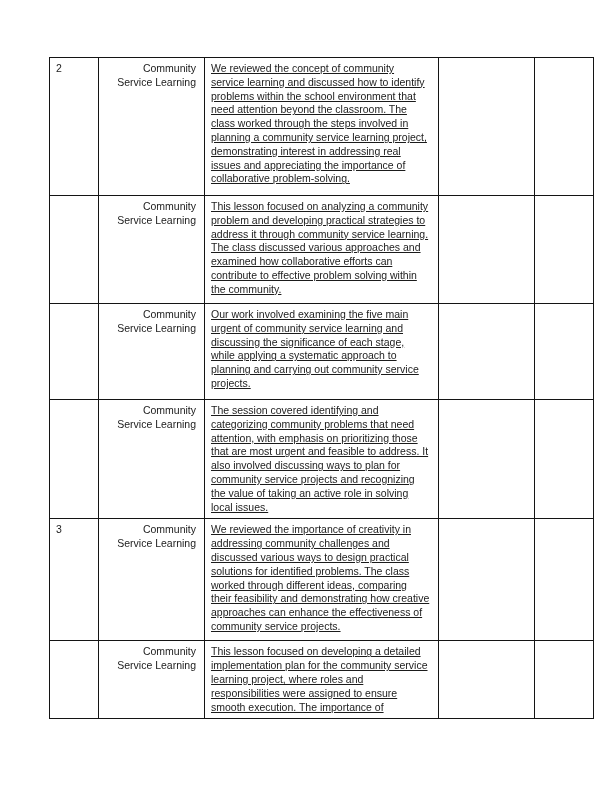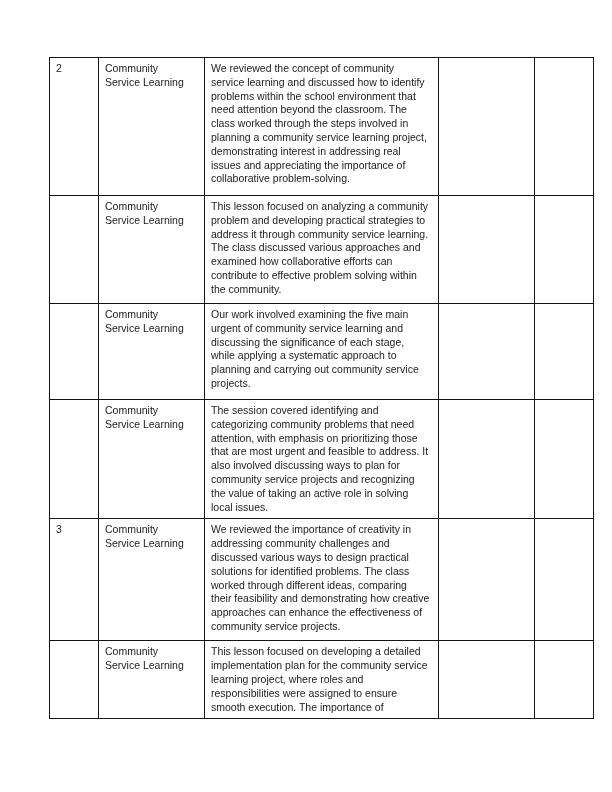--- a/index.html
+++ b/index.html
@@ -32,24 +32,26 @@
     padding: 4px 8px 4px 6px;
     overflow: hidden;
     word-wrap: break-word;
   }
   td.col-num {
     padding-top: 15px;
     padding-left: 6px;
   }
   td.col-topic {
     padding-top: 4px;
+    text-align: right;
   }
   td.col-desc {
     padding-left: 8px;
     padding-right: 9px;
+    text-decoration: underline;
   }
   
   tr.r1 { height: 138px; }
   tr.r2 { height: 108px; }
   tr.r3 { height: 96px; }
   tr.r4 { height: 119px; }
   tr.r5 { height: 122px; }
   tr.r6 { height: 75px; }
 
   col.c-num   { width: 49px; }

